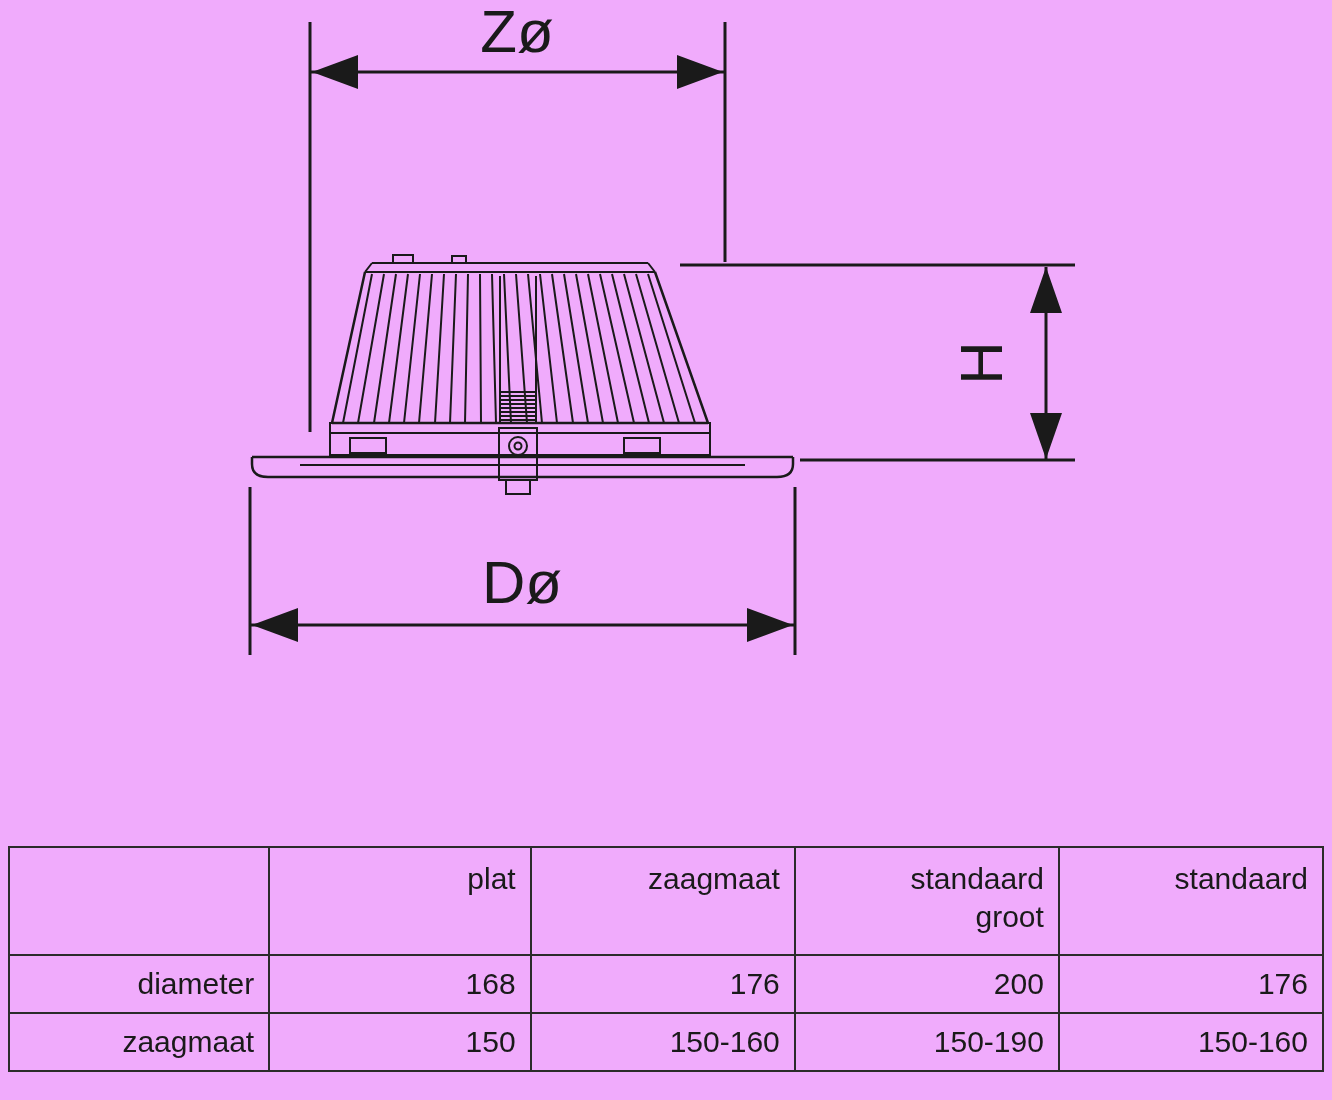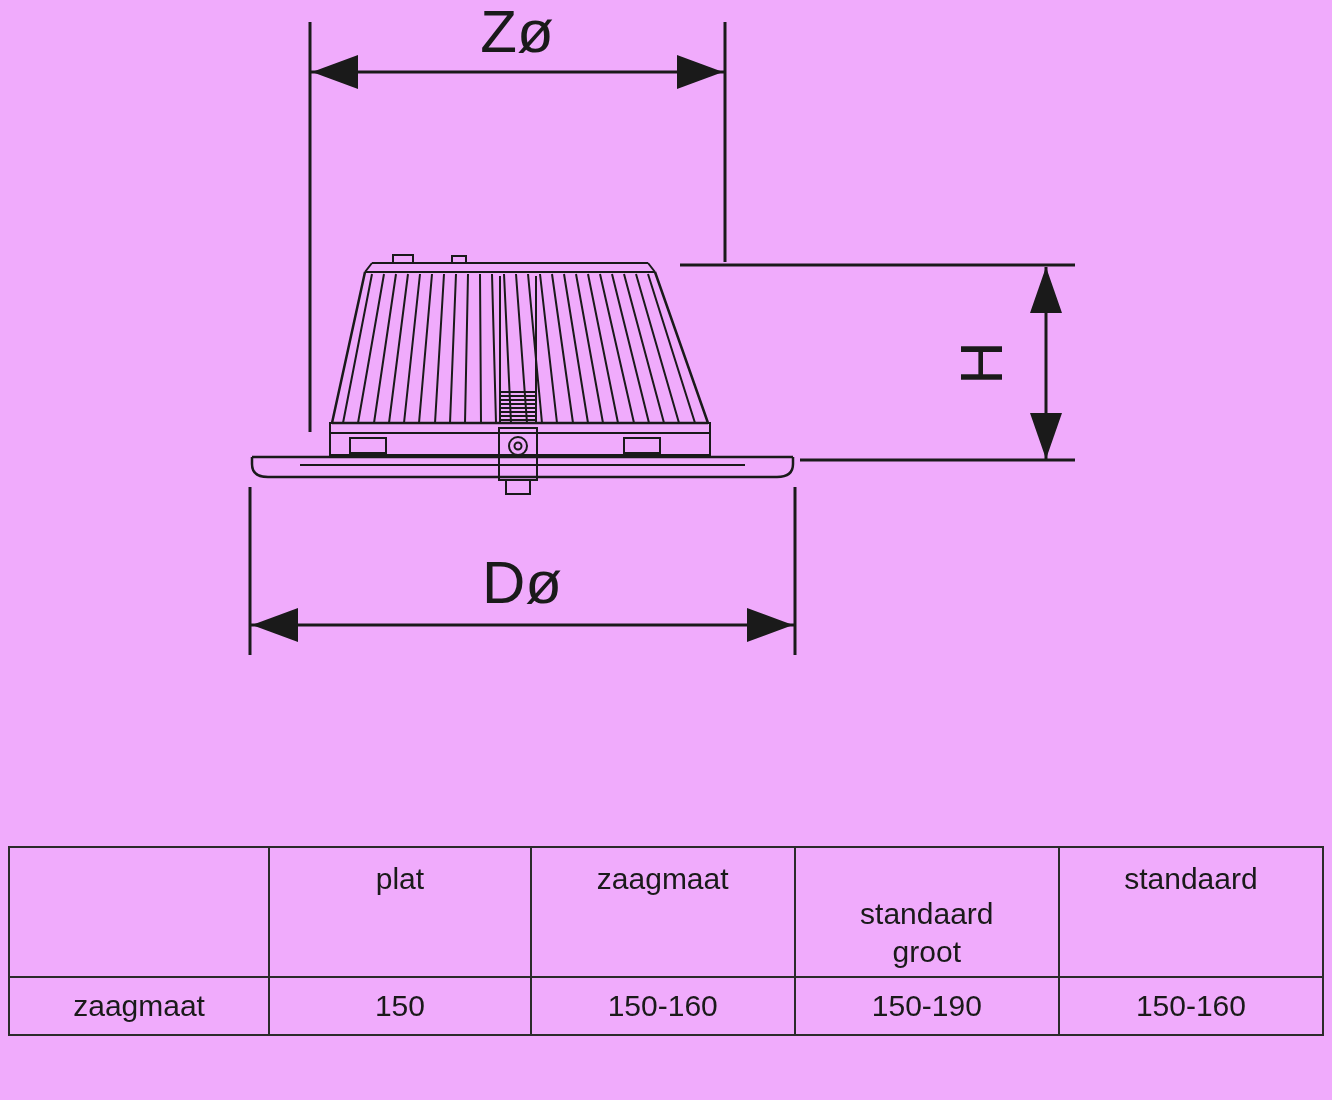--- a/index.html
+++ b/index.html
@@ -1,24 +1,24 @@
 <!DOCTYPE html>
 <html><head>
 <meta charset="utf-8">
 <style>
   html,body{margin:0;padding:0;background:#ffffff;}
   body{font-family:"Liberation Sans", sans-serif;}
   #stage{position:relative;width:1332px;height:1100px;background:#f0abfc;overflow:hidden;}
   #drawing{position:absolute;left:0;top:0;}
   .table-wrap{position:absolute;left:8px;top:846px;width:1316px;}
   table{width:100%;border-collapse:collapse;table-layout:fixed;font-size:30px;color:#1a1a1a;}
-  th,td{border:2px solid #2b2b2b;padding:6px 14px;font-weight:400;text-align:center;line-height:1.25;}
+  th,td{border:2px solid #2b2b2b;padding:6px 14px;font-weight:400;text-align:right;line-height:1.25;}
   thead th{vertical-align:top;height:88px;padding-top:12px;}
   tbody td{height:44px;vertical-align:middle;}
-  .narrow{display:inline-block;max-width:185px;margin-top:35px;}
+  .narrow{display:inline-block;max-width:185px;}
   svg text{font-family:"Liberation Sans", sans-serif;fill:#1a1a1a;}
 </style>
 </head>
 <body>
 
 <div id="stage">
 
   <svg id="drawing" width="1332" height="840" viewBox="0 0 1332 840" fill="none" stroke="#1a1a1a" stroke-width="2">
 
     <g>
@@ -91,20 +91,27 @@
         <tr>
           <th></th>
           <th>plat</th>
           <th>zaagmaat</th>
           <th><span class="narrow">standaard groot</span></th>
           <th>standaard</th>
         </tr>
       </thead>
       <tbody>
         <tr>
+          <td>diameter</td>
+          <td>168</td>
+          <td>176</td>
+          <td>200</td>
+          <td>176</td>
+        </tr>
+        <tr>
           <td>zaagmaat</td>
           <td>150</td>
           <td>150-160</td>
           <td>150-190</td>
           <td>150-160</td>
         </tr>
       </tbody>
     </table>
   </div>
 

